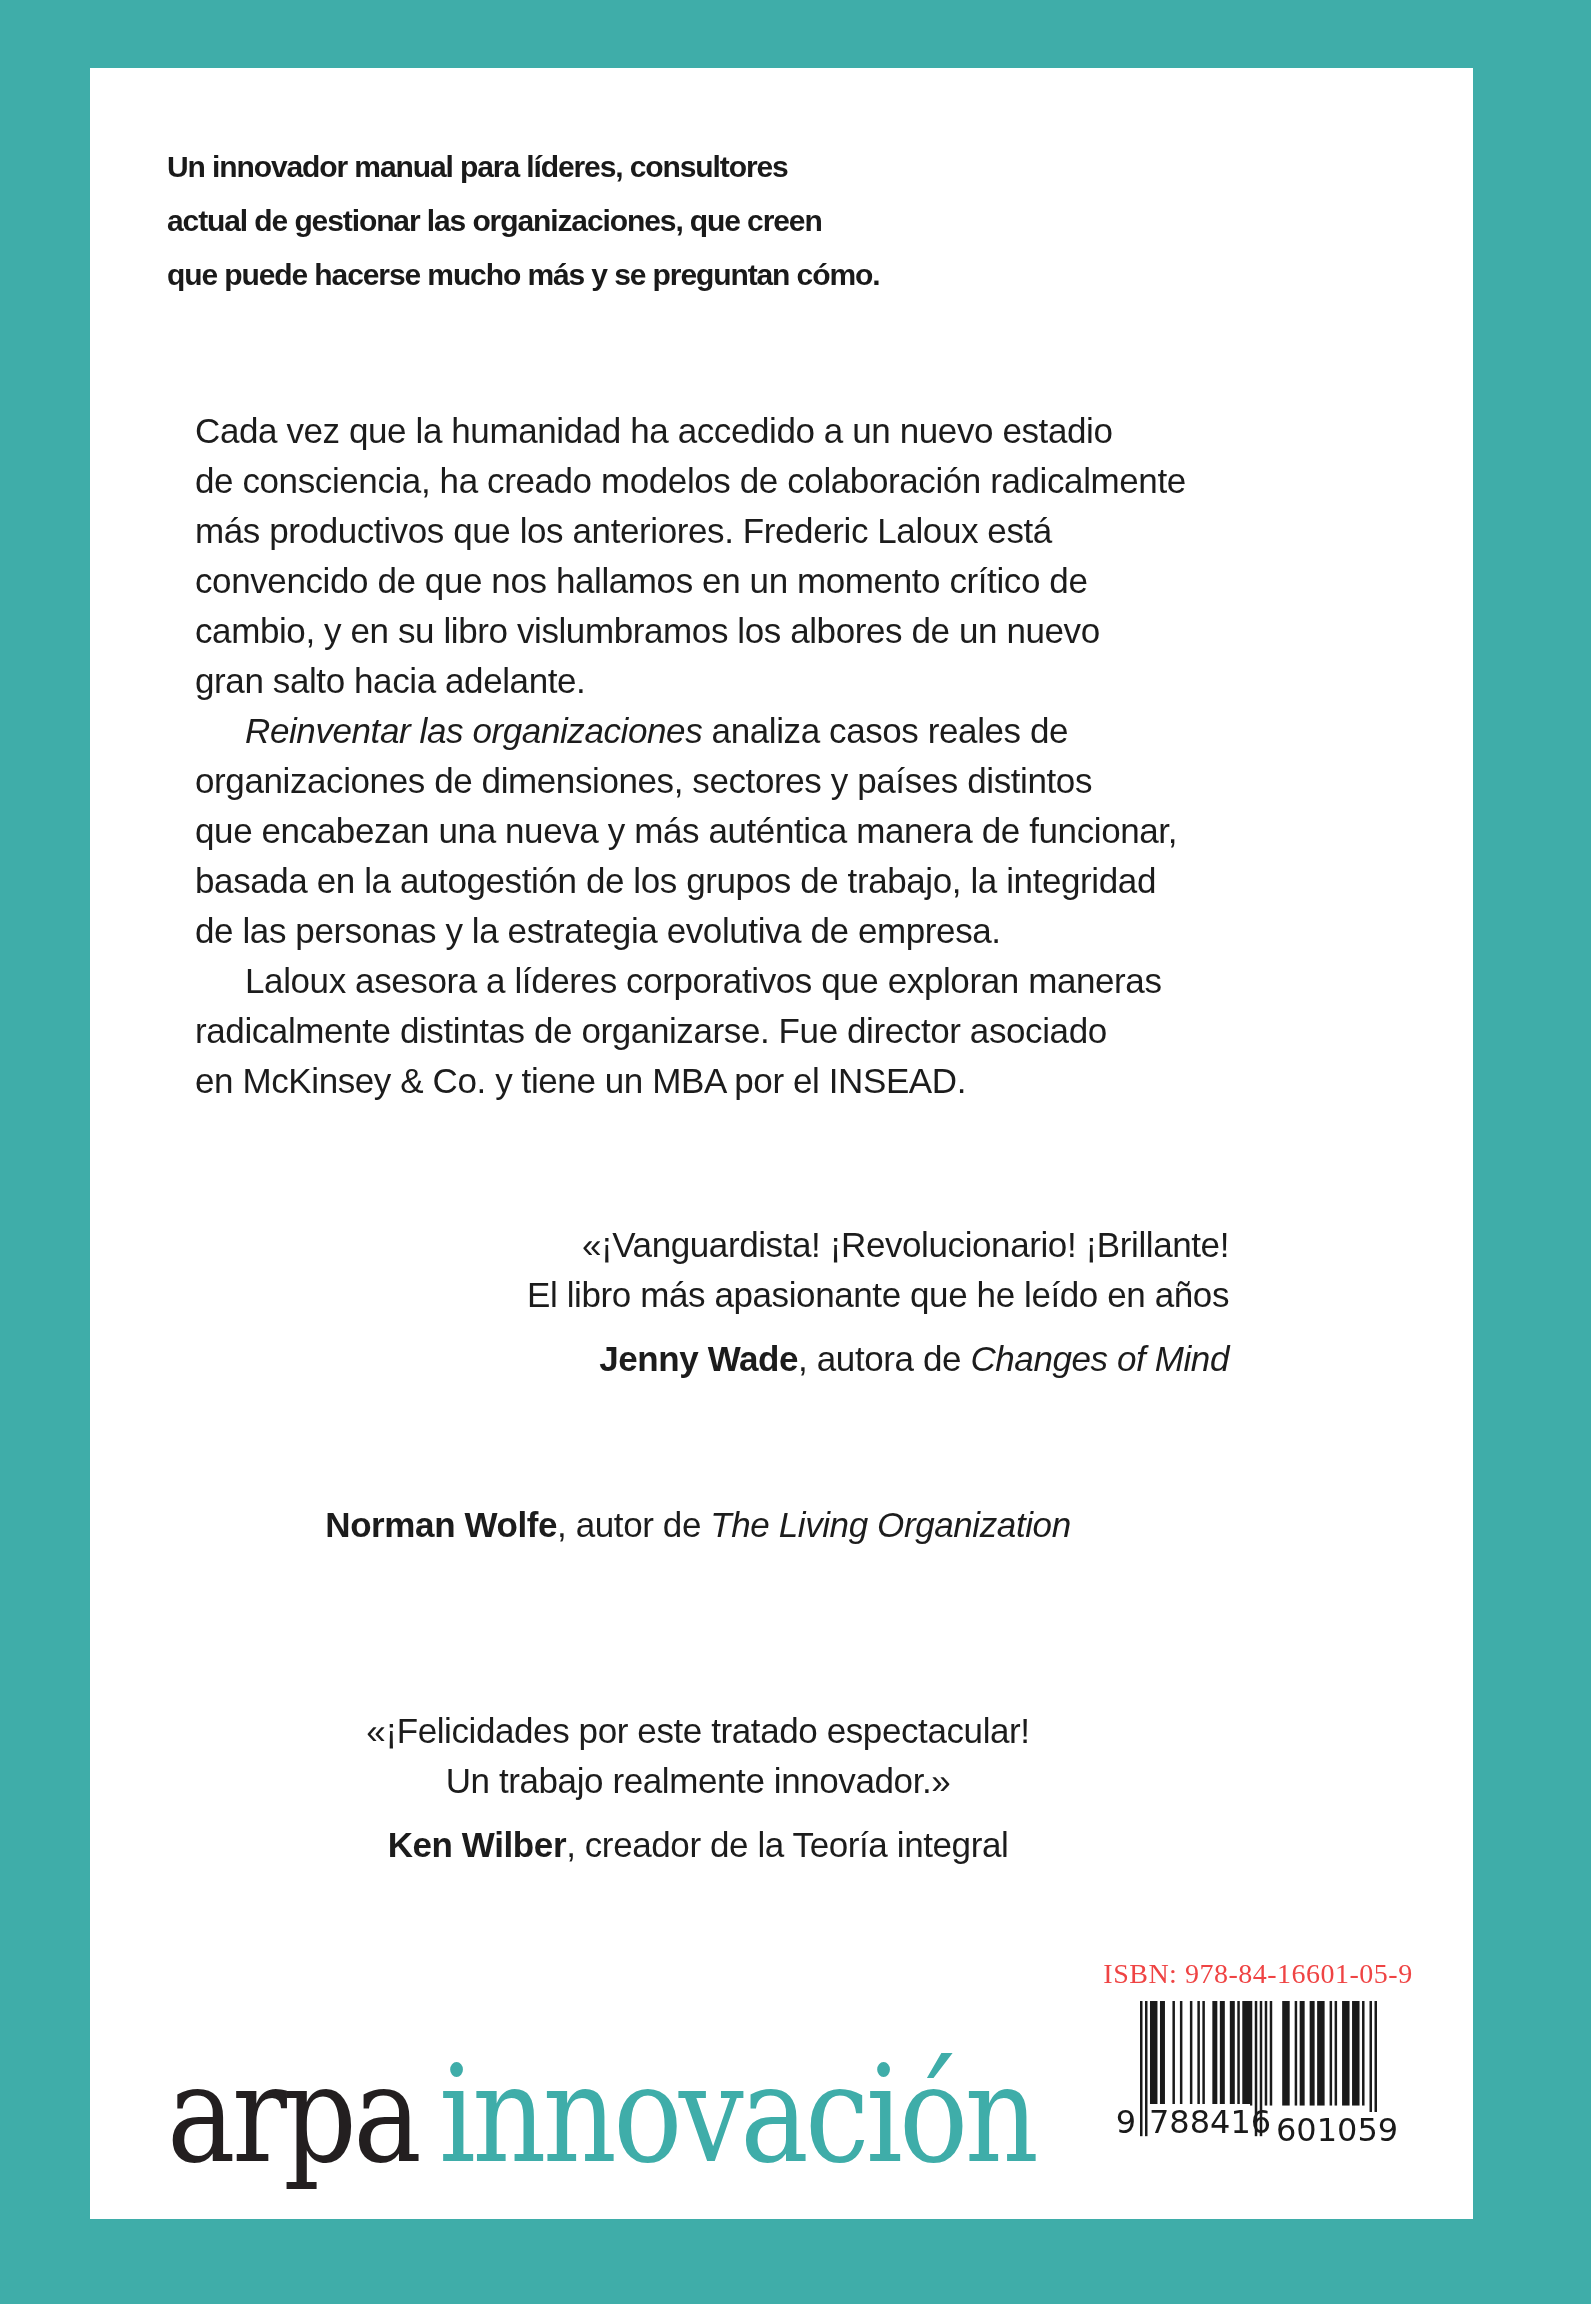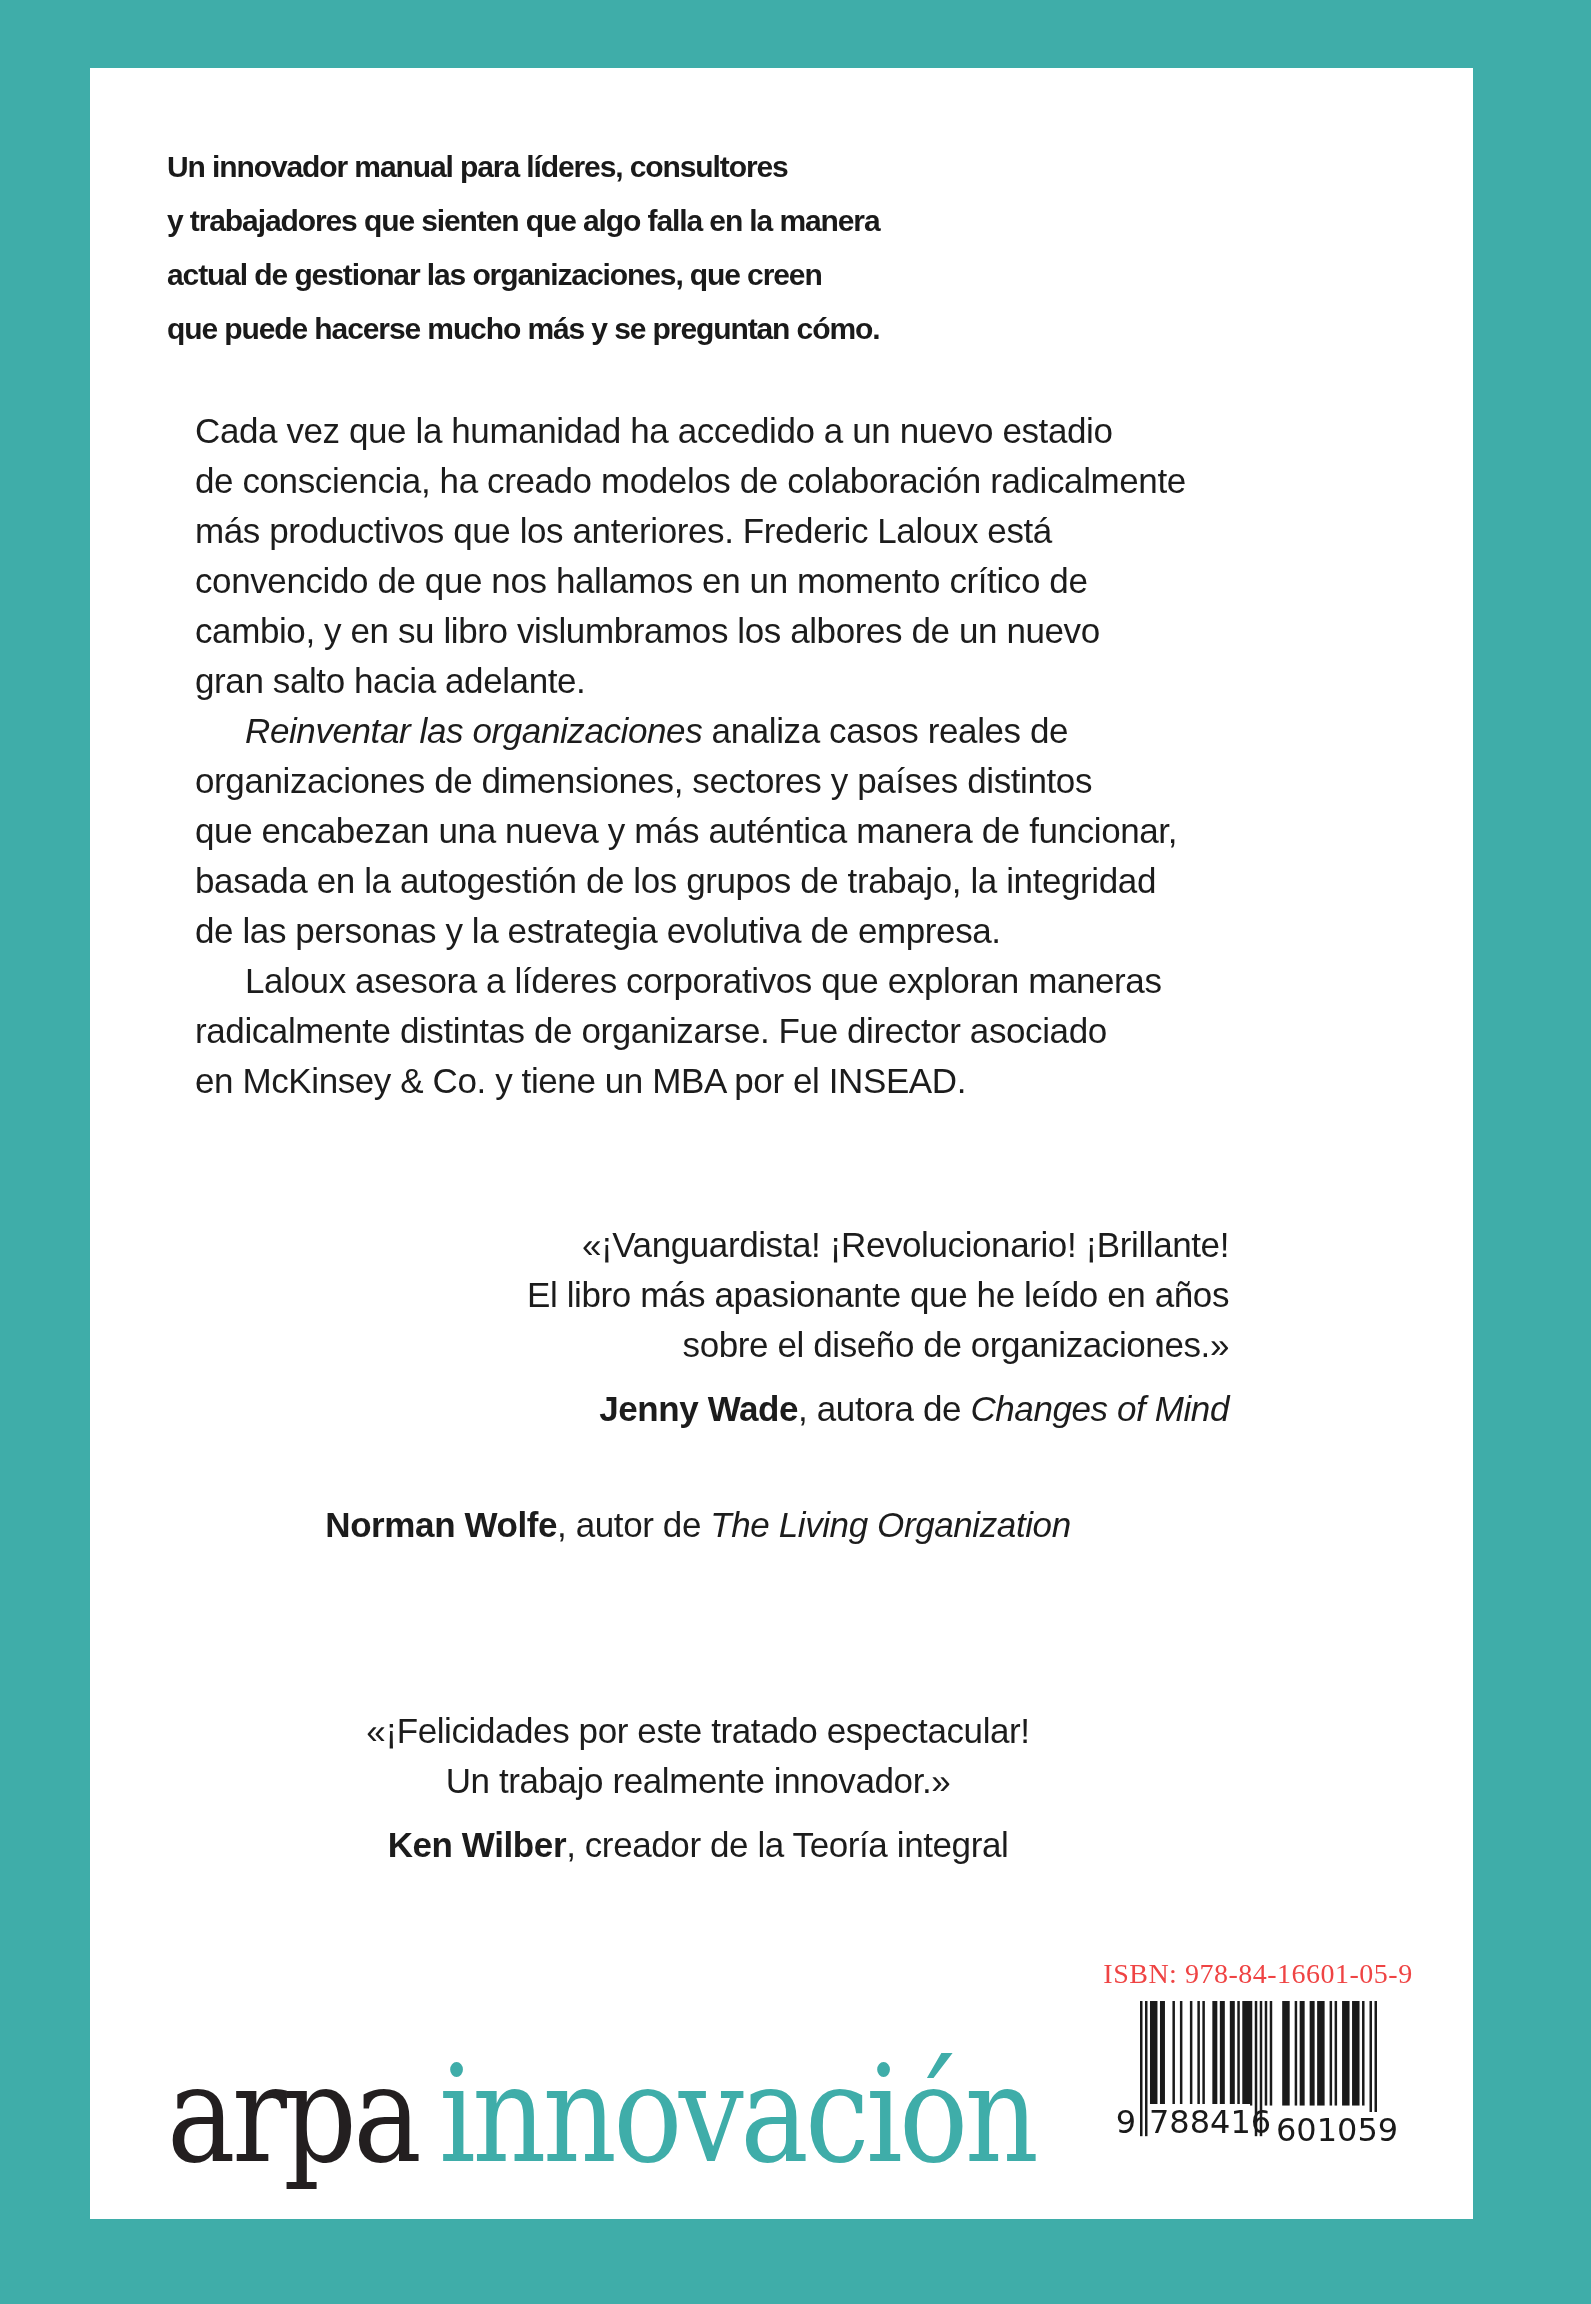--- a/index.html
+++ b/index.html
@@ -74,21 +74,20 @@
   i.seg { font-style:italic; }
   b.seg { font-weight:bold; }
 </style>
 </head>
 <body style="background: rgb(63, 173, 169);">
 
 <div class="paper">
 
   <div class="intro">
       <div class="line"><span class="seg">Un innovador manual para líderes, consultores</span></div>
-      <div class="line"><span class="seg">y trabajadores que sienten que algo falla en la manera</span></div>
       <div class="line"><span class="seg">actual de gestionar las organizaciones, que creen</span></div>
       <div class="line"><span class="seg">que puede hacerse mucho más y se preguntan cómo.</span></div>
     </div>
 
   <div class="bodytext">
       <div class="line"><span class="seg">Cada vez que la humanidad ha accedido a un nuevo estadio</span></div>
       <div class="line"><span class="seg">de consciencia, ha creado modelos de colaboración radicalmente</span></div>
       <div class="line"><span class="seg">más productivos que los anteriores. Frederic Laloux está</span></div>
       <div class="line"><span class="seg">convencido de que nos hallamos en un momento crítico de</span></div>
       <div class="line"><span class="seg">cambio, y en su libro vislumbramos los albores de un nuevo</span></div>
@@ -100,21 +99,20 @@
       <div class="line"><span class="seg">de las personas y la estrategia evolutiva de empresa.</span></div>
       <div class="line ind"><span class="seg">Laloux asesora a líderes corporativos que exploran maneras</span></div>
       <div class="line"><span class="seg">radicalmente distintas de organizarse. Fue director asociado</span></div>
       <div class="line"><span class="seg">en McKinsey &amp; Co. y tiene un MBA por el INSEAD.</span></div>
     </div>
 
   <div class="quote" id="quote-0">
     <div class="qlines">
         <div class="line"><span class="seg">«¡Vanguardista! ¡Revolucionario! ¡Brillante!</span></div>
         <div class="line"><span class="seg">El libro más apasionante que he leído en años</span></div>
-        <div class="line"><span class="seg">sobre el diseño de organizaciones.»</span></div>
       </div>
     <div class="attr"><b class="seg">Jenny Wade</b><span class="seg">, autora de </span><i class="seg">Changes of Mind</i></div>
   </div>
   <div class="quote" id="quote-1">
     <div class="attr"><b class="seg">Norman Wolfe</b><span class="seg">, autor de </span><i class="seg">The Living Organization</i></div>
   </div>
   <div class="quote" id="quote-2">
     <div class="qlines">
         <div class="line"><span class="seg">«¡Felicidades por este tratado espectacular!</span></div>
         <div class="line"><span class="seg">Un trabajo realmente innovador.»</span></div>

